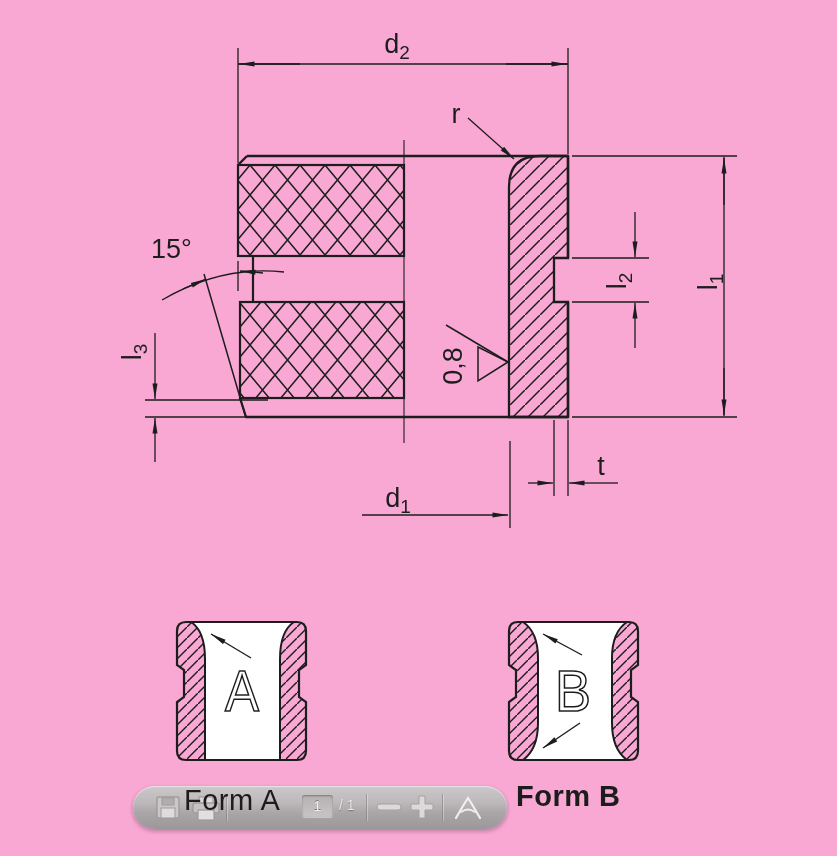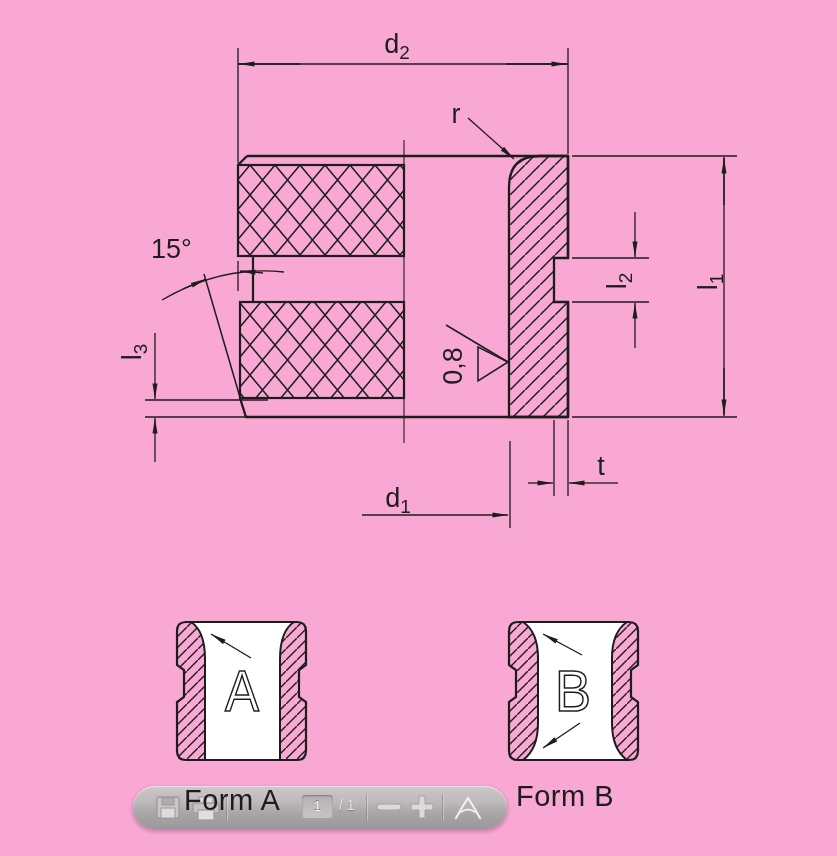--- a/index.html
+++ b/index.html
@@ -199,15 +199,15 @@
   <div class="tb-item tb-btn" style="left:318px;top:8px;width:34px;height:27px;">
     <svg width="30" height="26" viewBox="0 0 30 26">
       <path d="M3,23 Q11,9 15,3 Q19,9 27,23" fill="none" stroke="#f2f2f2" stroke-width="2.2" stroke-linecap="round"></path>
       <path d="M8,17 Q15,12 22,17" fill="none" stroke="#f2f2f2" stroke-width="1.8" stroke-linecap="round"></path>
     </svg>
   </div>
 </div>
 
 
 <div class="caption" style="left:184px;top:784px;">Form A</div>
-<div class="caption" style="left:516px;top:780px;">Form B</div>
+<div class="caption" style="left:516px;top:780px;font-weight:bold;">Form B</div>
 
 </div>
 
 </body></html>

